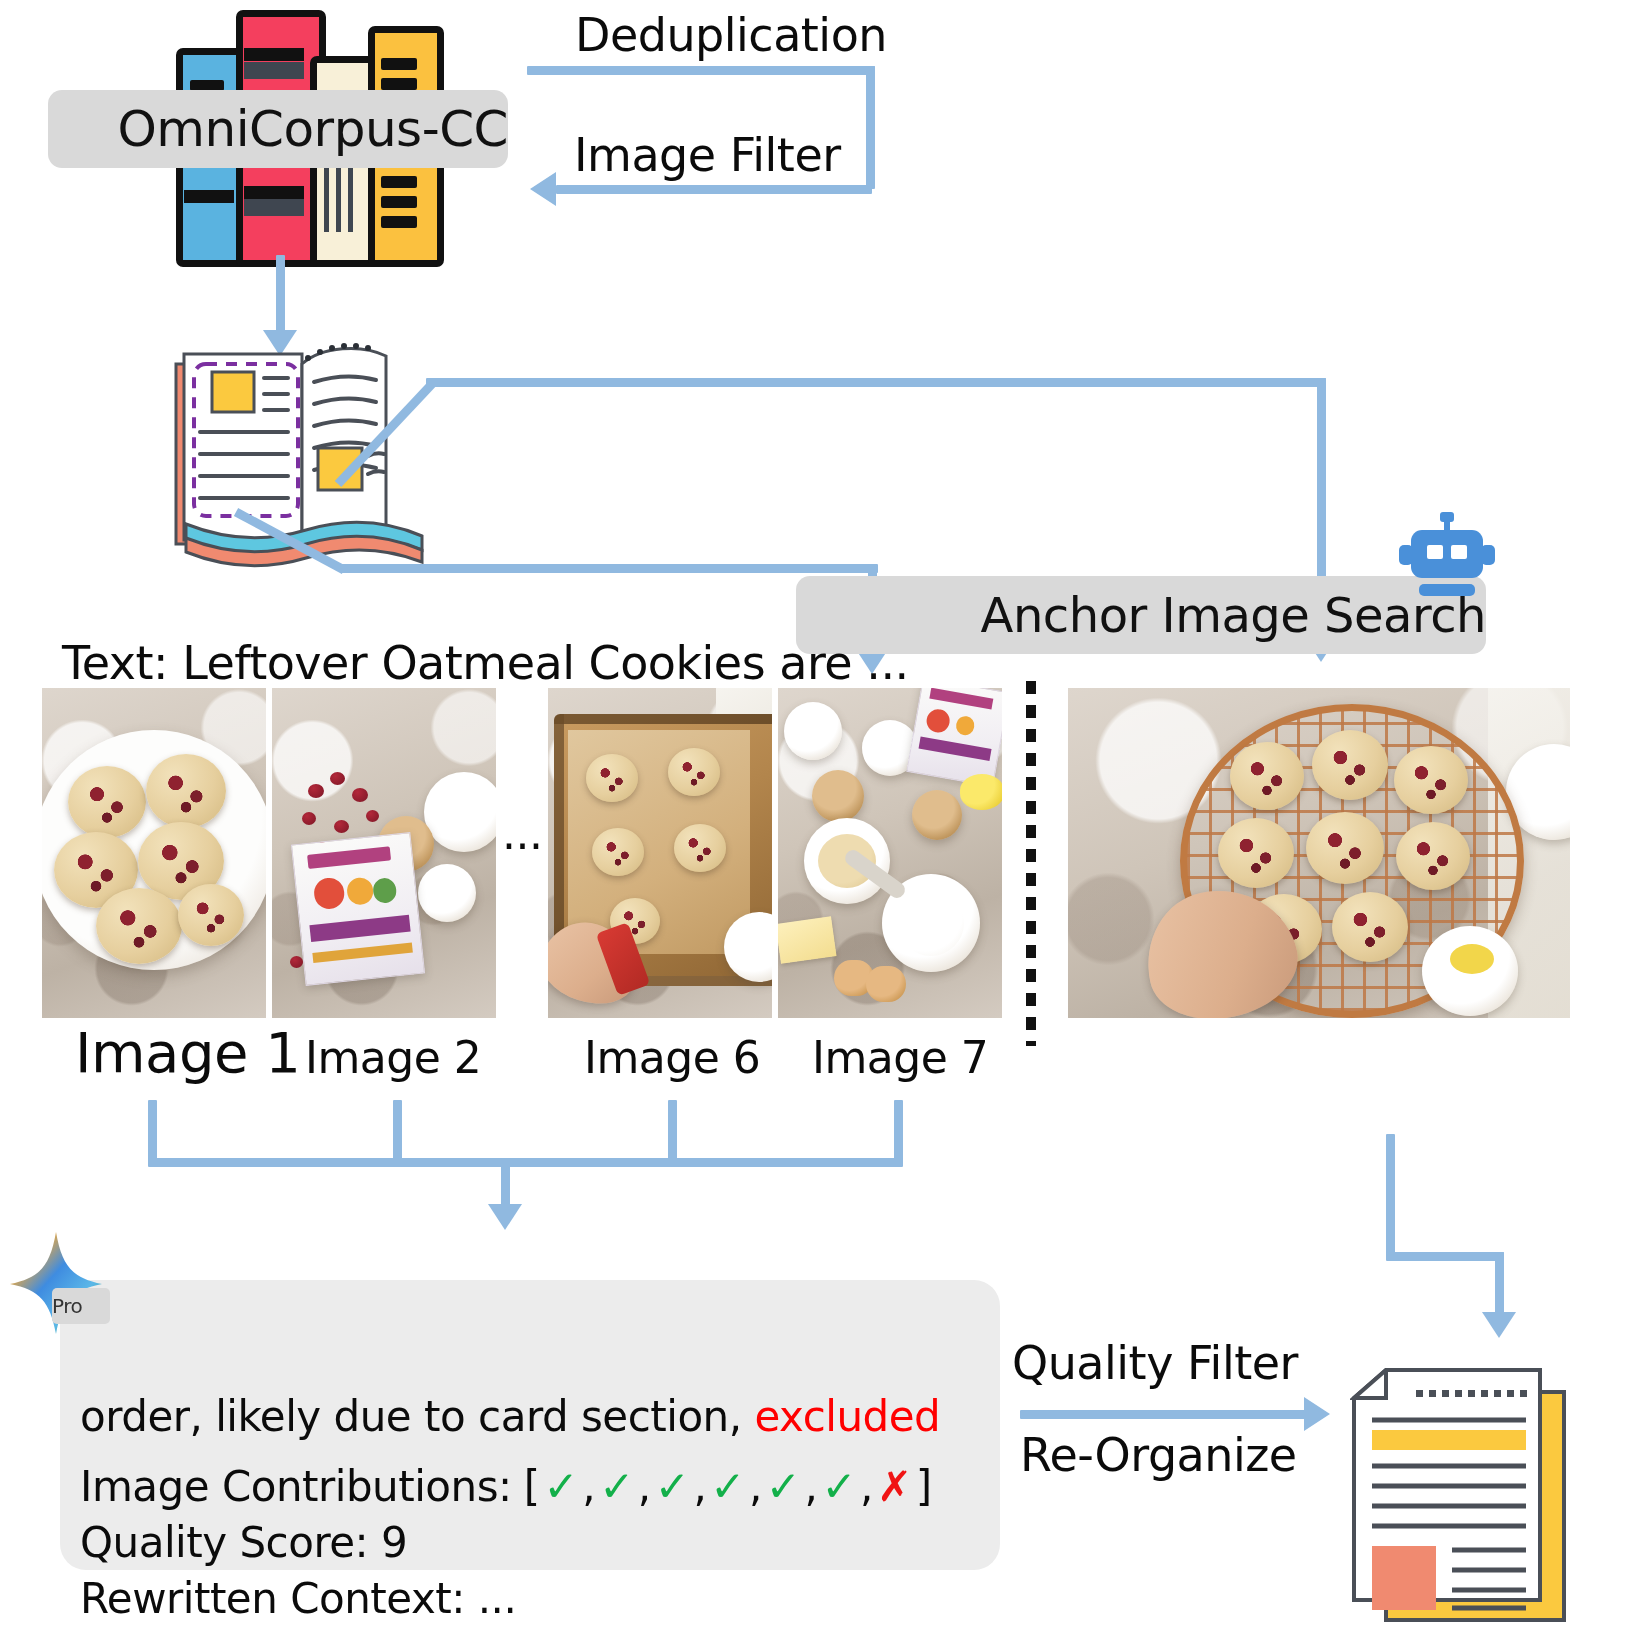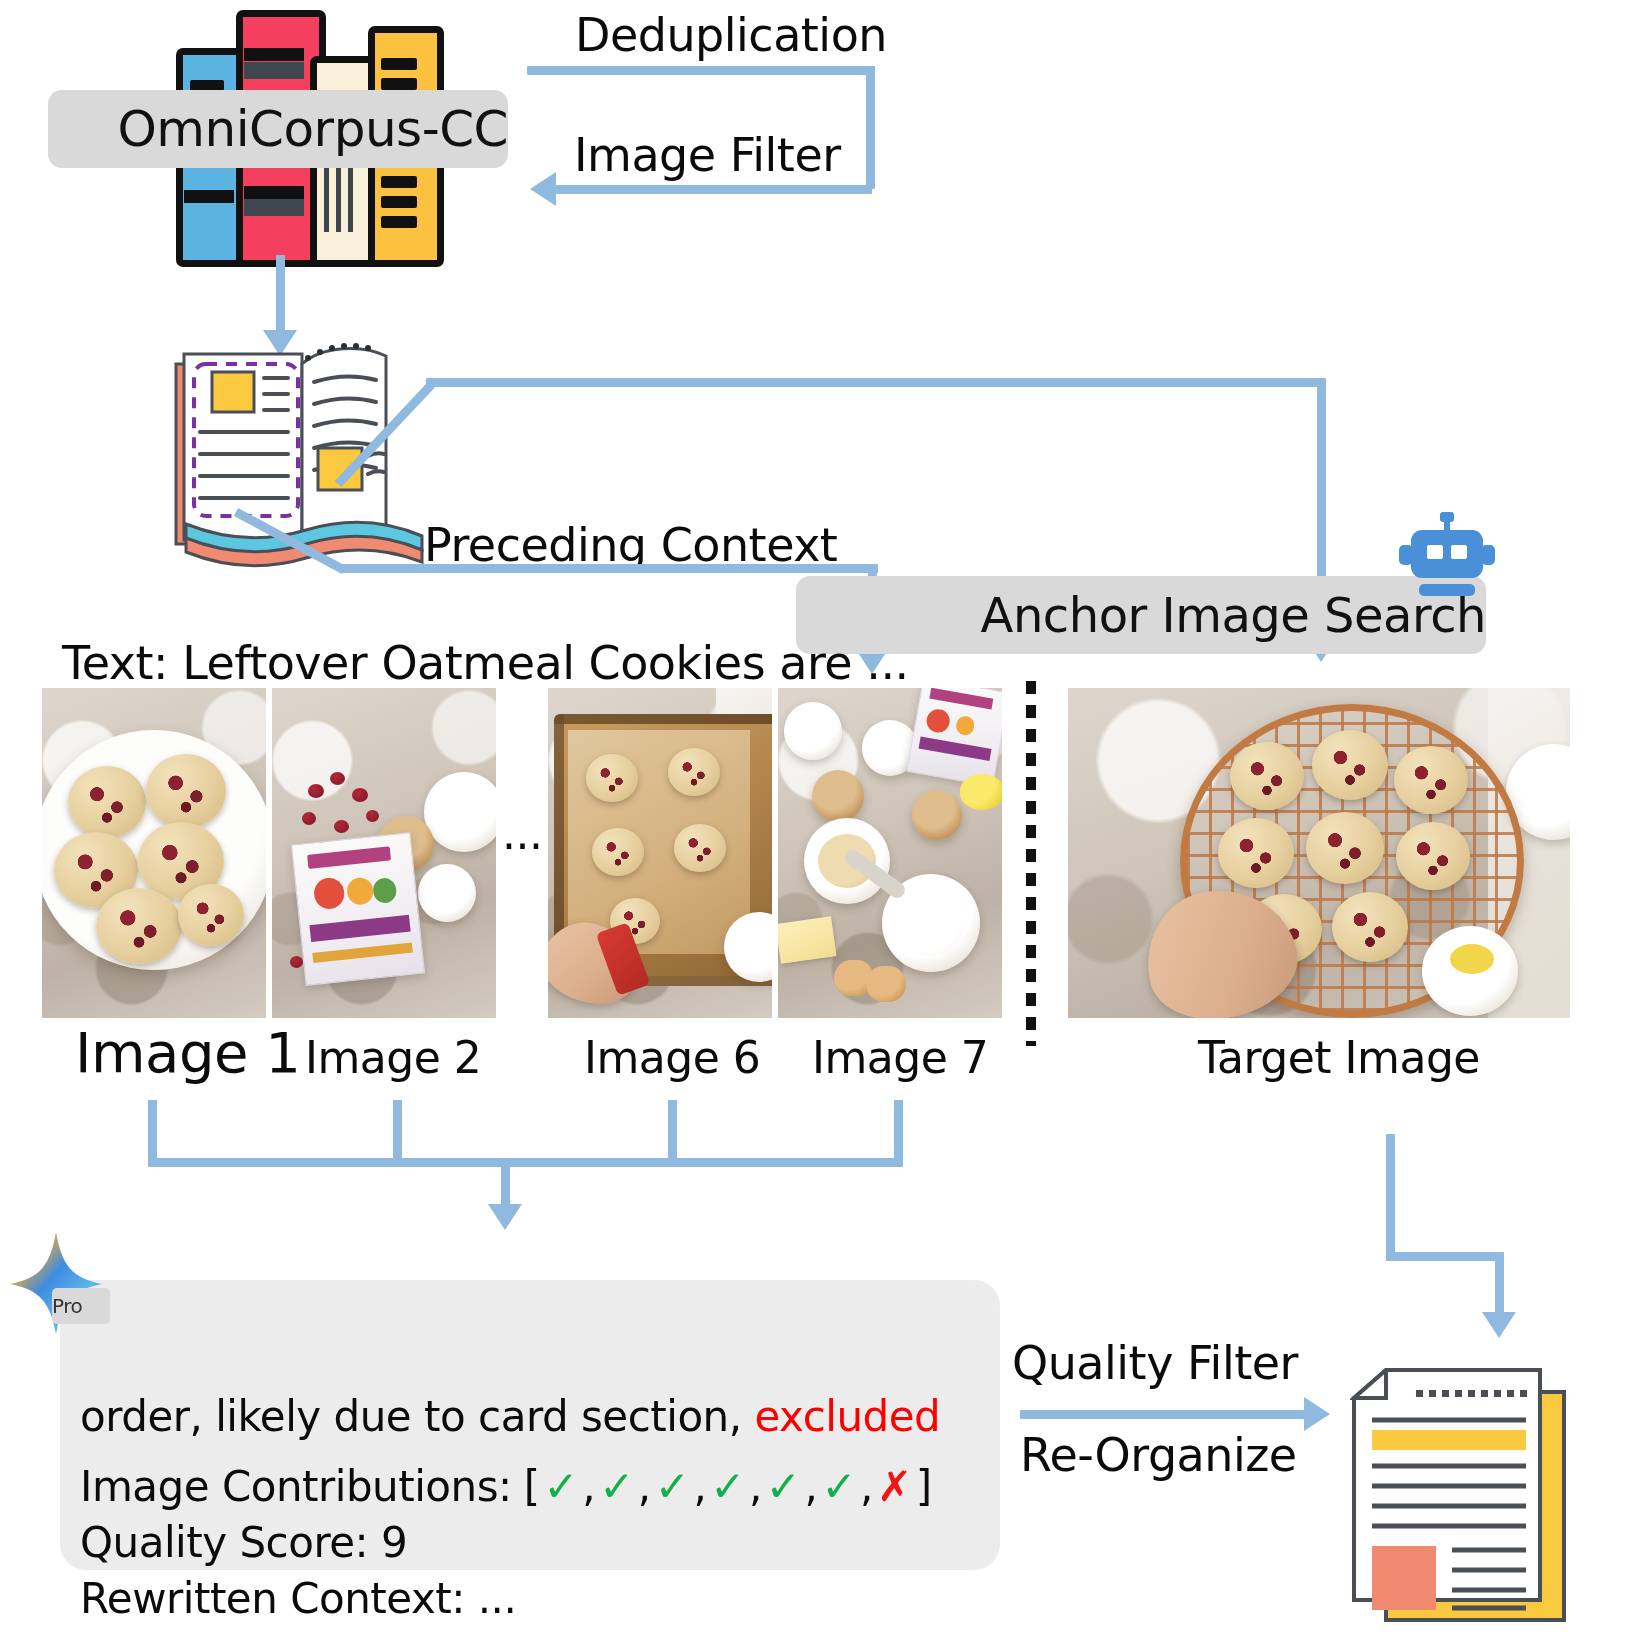--- a/index.html
+++ b/index.html
@@ -281,21 +281,20 @@
   <div class="abs" style="left:330px; top:380px; width:110px; height:112px;">
     <svg width="110" height="112" viewBox="0 0 110 112">
         <line x1="102" y1="4" x2="8" y2="104" stroke="#90b9e0" stroke-width="9"></line>
       </svg>
   </div>
 
   <div class="hline abs" style="left:426px; top:378px; width:900px;"></div>
   <div class="vline abs" style="left:1317px; top:378px; height:263px;"></div>
   <div class="arrowhead arrow-down abs" style="left:1304px; top:636px;"></div>
 
-  <div class="handw abs" style="left:424px; top:518px; font-size:46px;">Preceding Context</div>
 
   <div class="abs" style="left:230px; top:508px; width:120px; height:70px;">
     <svg width="120" height="70" viewBox="0 0 120 70">
         <line x1="6" y1="4" x2="114" y2="62" stroke="#90b9e0" stroke-width="9"></line>
       </svg>
   </div>
   <div class="hline abs" style="left:340px; top:564px; width:538px;"></div>
   <div class="vline abs" style="left:868px; top:564px; height:90px;"></div>
   <div class="arrowhead arrow-down abs" style="left:855px; top:648px;"></div>
 
@@ -409,21 +408,20 @@
     <div class="cookie" style="left:264px; top:204px; width:76px; height:70px;"></div>
     <div class="hand" style="left:78px; top:202px; width:150px; height:128px; transform:rotate(-12deg);"></div>
     <div class="bowl" style="left:354px; top:238px; width:96px; height:90px;"></div>
     <div class="abs" style="left:382px; top:256px; width:44px; height:30px; border-radius:50%; background:#f2d64a;"></div>
   </div>
 
   <div class="handw abs" style="left:75px; top:1020px; font-size:56px;text-align:right;">Image 1</div>
   <div class="handw abs" style="left:305px; top:1032px; font-size:44px;">Image 2</div>
   <div class="handw abs" style="left:584px; top:1032px; font-size:44px;">Image 6</div>
   <div class="handw abs" style="left:812px; top:1032px; font-size:44px;">Image 7</div>
-  <div class="handw abs" style="left:1198px; top:1032px; font-size:44px;">Target Image</div>
 
   <div class="vline abs" style="left:148px; top:1100px; height:66px;"></div>
   <div class="vline abs" style="left:393px; top:1100px; height:66px;"></div>
   <div class="vline abs" style="left:668px; top:1100px; height:66px;"></div>
   <div class="vline abs" style="left:894px; top:1100px; height:66px;"></div>
   <div class="hline abs" style="left:148px; top:1158px; width:755px;"></div>
   <div class="vline abs" style="left:501px; top:1158px; height:52px;"></div>
   <div class="arrowhead arrow-down abs" style="left:488px; top:1204px;"></div>
 
   <div class="vline abs" style="left:1386px; top:1134px; height:125px;"></div>

